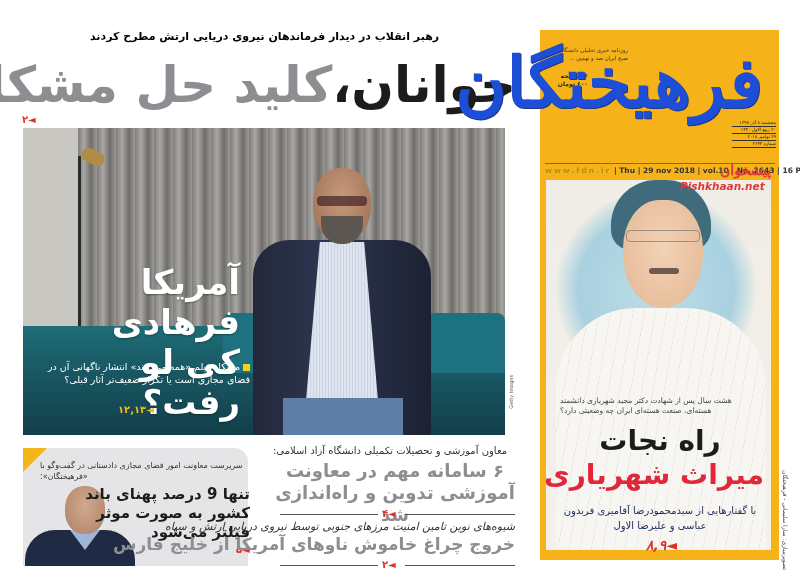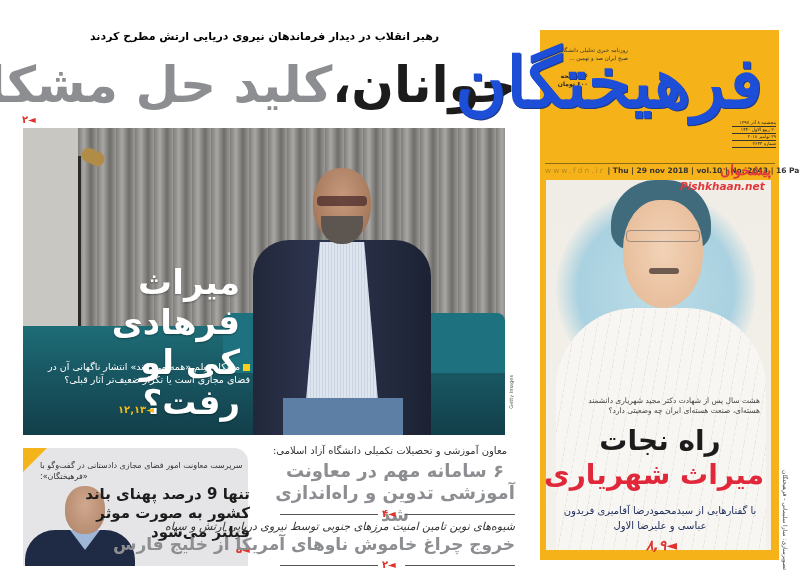--- a/index.html
+++ b/index.html
@@ -181,21 +181,21 @@
     position: absolute; left: 732px; top: 120px; width: 44px;
     font-size: 4.5px; line-height: 6px; color: #222; text-align: right;
   }
   .masthead-dates div { border-bottom: 1px solid #333; }
   .dateline {
     position: absolute; left: 545px; top: 163px; width: 230px; height: 12px;
     font-size: 7.5px; font-weight: bold; color: #333; direction: ltr; white-space: nowrap;
     border-top: 1px solid #8a6a12;
     padding-top: 2px;
   }
-  .dateline .url { color: #b98b1d; letter-spacing: 2px; font-weight: normal; }
+  .dateline .url { color: #b98b1d; letter-spacing: 2px; font-weight: bold; }
 
   .illustration {
     position: absolute; left: 546px; top: 180px; width: 225px; height: 370px;
     overflow: hidden;
     background: linear-gradient(180deg, #f0ede6 0%, #f4f1ea 100%);
   }
   .ill-halo {
     position: absolute; left: 10px; top: 10px; width: 200px; height: 200px;
     border-radius: 50%;
     background: radial-gradient(circle, #bcdde7 0%, #a9d1e0 55%, rgba(169,209,224,0) 72%);
@@ -226,21 +226,21 @@
     position: absolute; left: 680px; top: 180px; direction: ltr;
     color: #e0383a; font-weight: bold; font-size: 10.5px; font-style: italic;
   }
   .watermark-fa {
     position: absolute; left: 720px; top: 162px; color: #e0383a; font-family: "DejaVu Serif", serif;
     font-size: 14px; font-weight: bold;
   }
 
   .cover-intro {
     position: absolute; left: 560px; top: 396px; width: 200px;
-    font-size: 7.5px; line-height: 10px; color: #444; text-align: right;
+    font-size: 7.5px; line-height: 10px; color: #444; text-align: left;
   }
   .cover-title1 {
     position: absolute; left: 560px; top: 424px; width: 200px;
     font-size: 28px; line-height: 34px; color: #1c1c1c; font-weight: bold; text-align: center;
     letter-spacing: -1px;
   }
   .cover-title2 {
     position: absolute; left: 556px; top: 458px; width: 208px;
     font-size: 28px; line-height: 34px; color: #e0283a; font-weight: bold; text-align: center;
     letter-spacing: -1px; white-space: nowrap;
@@ -276,21 +276,21 @@
     <div class="shirt"></div>
     <div class="jeans"></div>
     <div class="head"></div>
     <div class="beard"></div>
     <div class="glasses"></div>
   </div>
 </div>
 <div class="photo-credit">Getty Images</div>
 
 <div class="feature-title">
-  <div>میراث فرهادی</div>
+  <div>آمریکا فرهادی</div>
   <div>کی لو رفت؟</div>
 </div>
 <div class="feature-bullets">
   <div><span class="b"></span><span>مشکل فیلم «همه می‌دانند» انتشار ناگهانی آن در فضای مجازی است یا تکرار ضعیف‌تر آثار قبلی؟</span></div>
 </div>
 <div class="page-ref feature-ref">۱۲,۱۳◄</div>
 
 <div class="interview">
   <div class="corner"></div>
   <div class="interview-photo">

